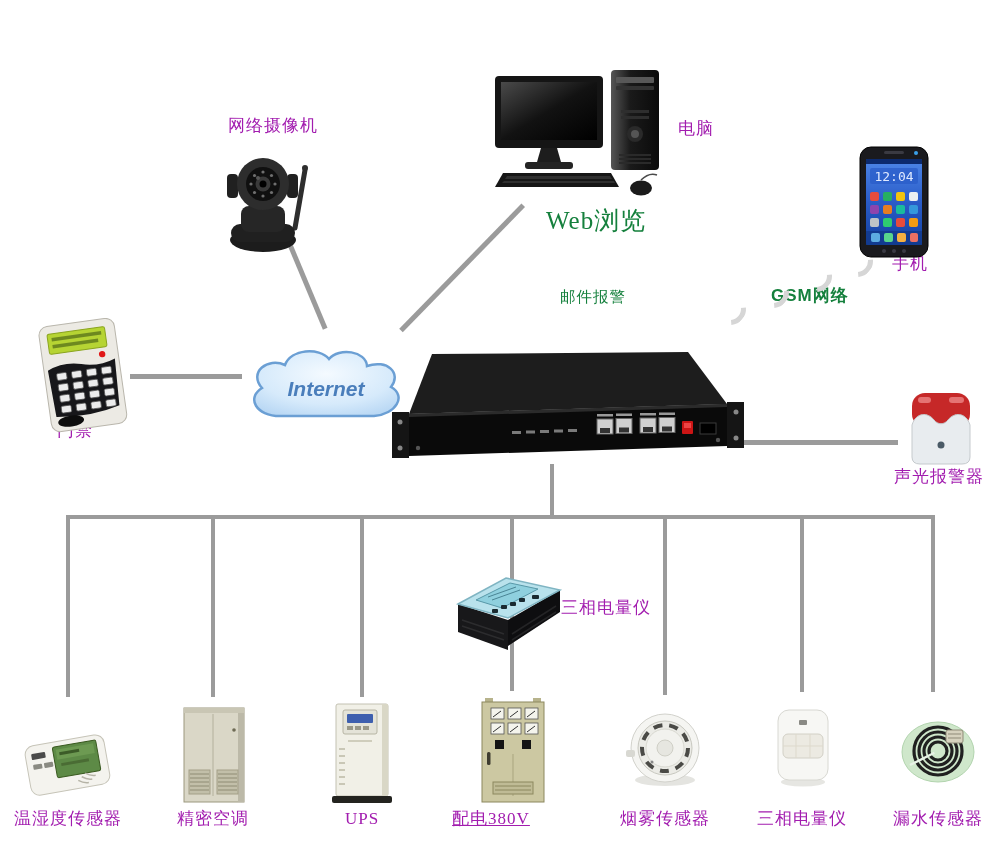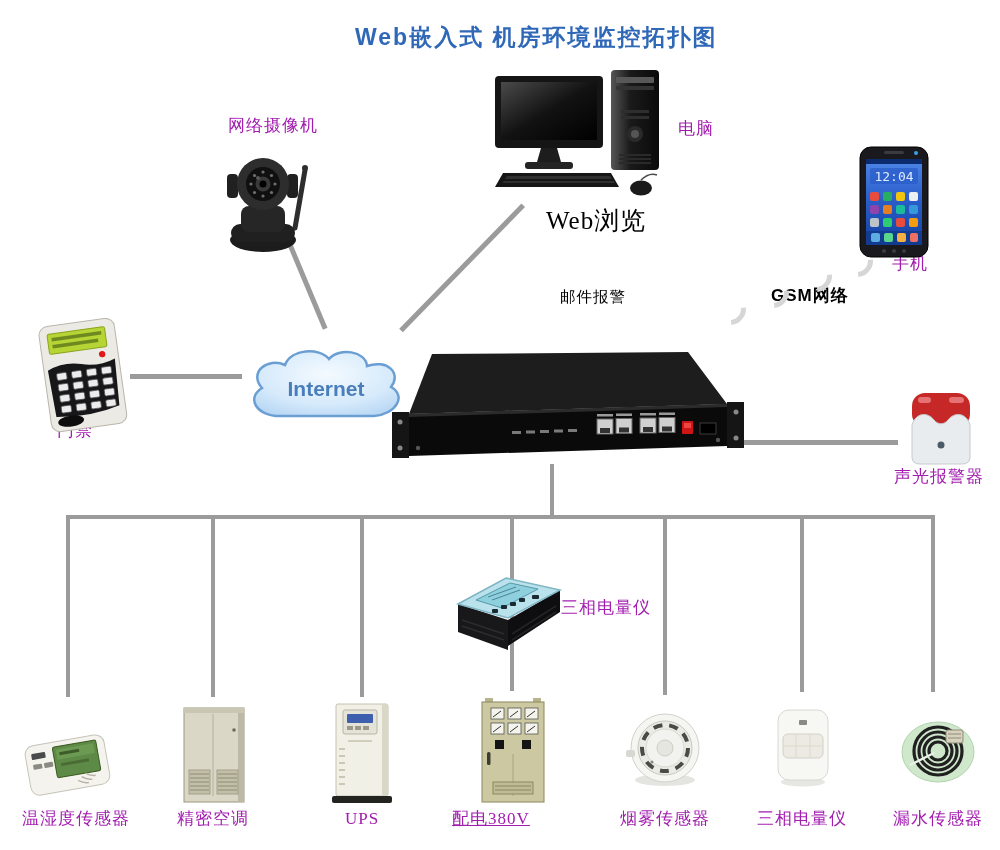--- a/index.html
+++ b/index.html
@@ -3,34 +3,33 @@
 <meta charset="utf-8">
 <style>
   html,body{margin:0;padding:0;background:#fff;}
   #stage{position:relative;width:1000px;height:850px;background:#ffffff;overflow:hidden;
          font-family:"Liberation Sans",sans-serif;}
   .lbl{position:absolute;font-family:"Liberation Serif","DejaVu Serif",serif;
        font-size:17px;color:#a21caf;letter-spacing:1px;white-space:nowrap;line-height:1.1;}
   .lbl.center{text-align:center;}
   .title{position:absolute;left:355px;top:22px;font-size:23px;font-weight:bold;
          color:#3068b8;letter-spacing:2px;white-space:nowrap;}
-  .red{color:#000000;}
+  .red{color:#15803d;}
   .line{position:absolute;background:#9b9b9b;z-index:1;}
   .diag{position:absolute;height:5px;background:#9b9b9b;transform-origin:left center;z-index:1;}
   .dev{position:absolute;z-index:2;}
   .arc{position:absolute;width:22px;height:22px;border:5px solid transparent;
        border-right:5px solid #d6d6d6;border-radius:50%;transform:rotate(40deg);z-index:1;}
   svg{display:block;}
 </style>
 </head>
 <body>
 
 <div id="stage">
 
-  <div class="title">Web嵌入式 机房环境监控拓扑图</div>
 
   <div class="diag" style="left:287px;top:235px;width:99px;transform:rotate(67.3deg);"></div>
   <div class="diag" style="left:401px;top:328px;width:175px;transform:rotate(-45.7deg);"></div>
   <div class="line" style="left:130px;top:374px;width:112px;height:5px;"></div>
   <div class="line" style="left:740px;top:440px;width:158px;height:5px;"></div>
   <div class="line" style="left:550px;top:464px;width:4px;height:53px;"></div>
   <div class="line" style="left:66px;top:515px;width:869px;height:4px;"></div>
   <div class="line" style="left:66px;top:515px;width:4px;height:182px;"></div>
   <div class="line" style="left:211px;top:515px;width:4px;height:182px;"></div>
   <div class="line" style="left:360px;top:515px;width:4px;height:182px;"></div>
@@ -182,21 +181,21 @@
             <rect x="37" y="85" width="10" height="7" rx="1.5"></rect>
           <rect x="52" y="85" width="10" height="7" rx="1.5"></rect>
             <rect x="67" y="85" width="10" height="7" rx="1.5"></rect>
         </g>
         <ellipse cx="30" cy="101" rx="13" ry="5.5" fill="#0d0d0d"></ellipse>
       </g>
     </svg>
   </div>
   <div class="lbl" style="left:57px;top:422px;">门禁</div>
 
-  <div class="dev" style="left:240px;top:344px;z-index:3;">
+  <div class="dev" style="left:240px;top:344px;z-index:3;font-style:italic;">
     <svg width="166" height="80" viewBox="0 0 166 80">
       <defs>
         <radialGradient id="cl" cx="0.5" cy="0.35" r="0.85">
           <stop offset="0" stop-color="#f4faff"></stop>
             <stop offset="0.55" stop-color="#d6eafb"></stop>
             <stop offset="1" stop-color="#a8cdf0"></stop>
         </radialGradient>
       </defs>
       <path d="M40,72 C16,72 6,54 22,44 C8,28 28,13 45,21 C51,5 79,3 89,15 C99,3 126,7 127,22 C147,15 162,29 151,43 C167,52 156,70 134,72 Z" fill="url(#cl)" stroke="#6b9fd4" stroke-width="2.5"></path>
       <text x="86" y="52" text-anchor="middle" font-size="21" font-weight="bold" fill="#4a7ebb" font-family="'Liberation Sans',sans-serif">Internet</text>
@@ -286,21 +285,21 @@
         <rect x="41" y="20" width="38" height="10" fill="#6d9a52"></rect>
         <rect x="44" y="23" width="20" height="3" fill="#3c5c28"></rect>
         <rect x="44" y="34" width="28" height="3" fill="#4a6c34"></rect>
         <rect x="16" y="20" width="14" height="6" rx="1" fill="#4a4a4a"></rect>
         <rect x="16" y="31" width="9" height="5" rx="1" fill="#8a8a82"></rect>
         <rect x="27" y="31" width="9" height="5" rx="1" fill="#8a8a82"></rect>
         <path d="M58,54 q5,4 10,4 M62,51 q5,4 10,4 M66,48 q5,4 10,4" stroke="#b5b3a6" fill="none" stroke-width="1.5"></path>
       </g>
     </svg>
   </div>
-  <div class="lbl center" style="left:8px;top:810px;width:120px;margin-left:8px;">温湿度传感器</div>
+  <div class="lbl center" style="left:8px;top:810px;width:120px;">温湿度传感器</div>
 
   <div class="dev" style="left:176px;top:704px;">
     <svg width="78" height="104" viewBox="0 0 78 104">
       <rect x="8" y="4" width="60" height="94" fill="#dad7c7" stroke="#9b987f"></rect>
       <rect x="62" y="4" width="6" height="94" fill="#bcb9a8"></rect>
       <rect x="8" y="4" width="60" height="5" fill="#c9c6b4"></rect>
       <line x1="37" y1="10" x2="37" y2="92" stroke="#b3b09c"></line>
       <g fill="#c2bfa9" stroke="#a39f87">
         <rect x="13" y="66" width="21" height="24"></rect>
           <rect x="41" y="66" width="21" height="24"></rect>

